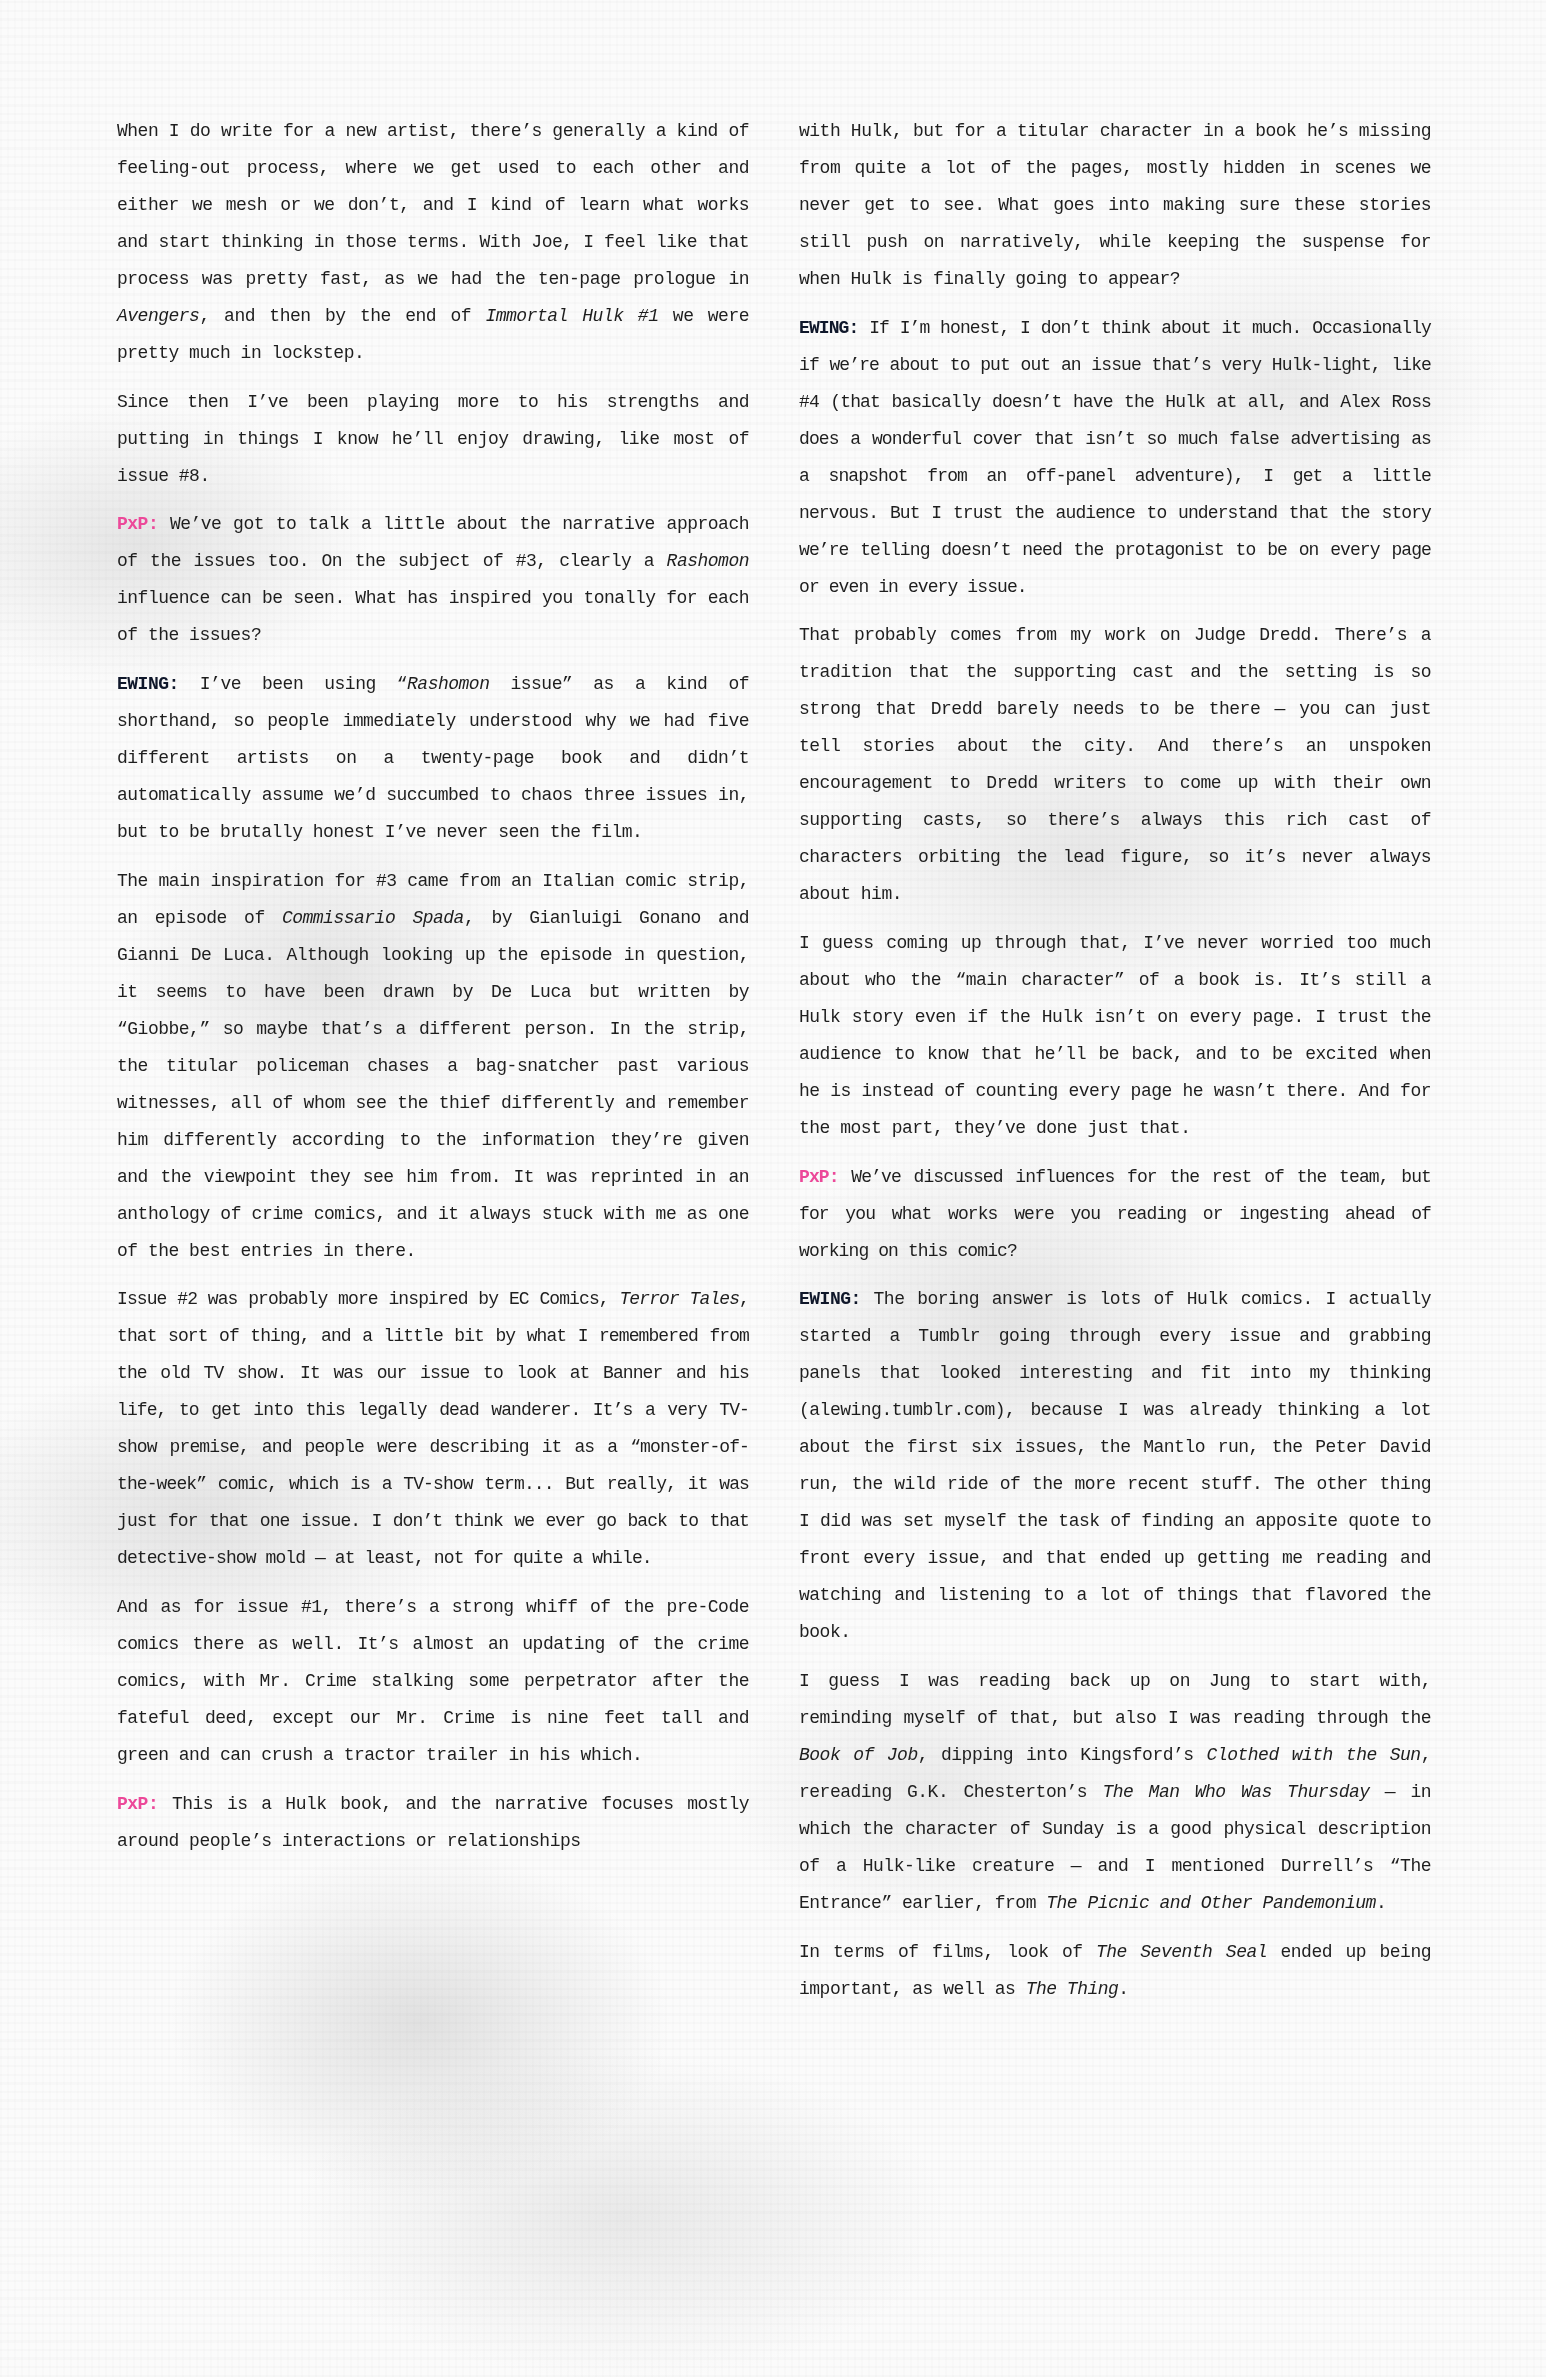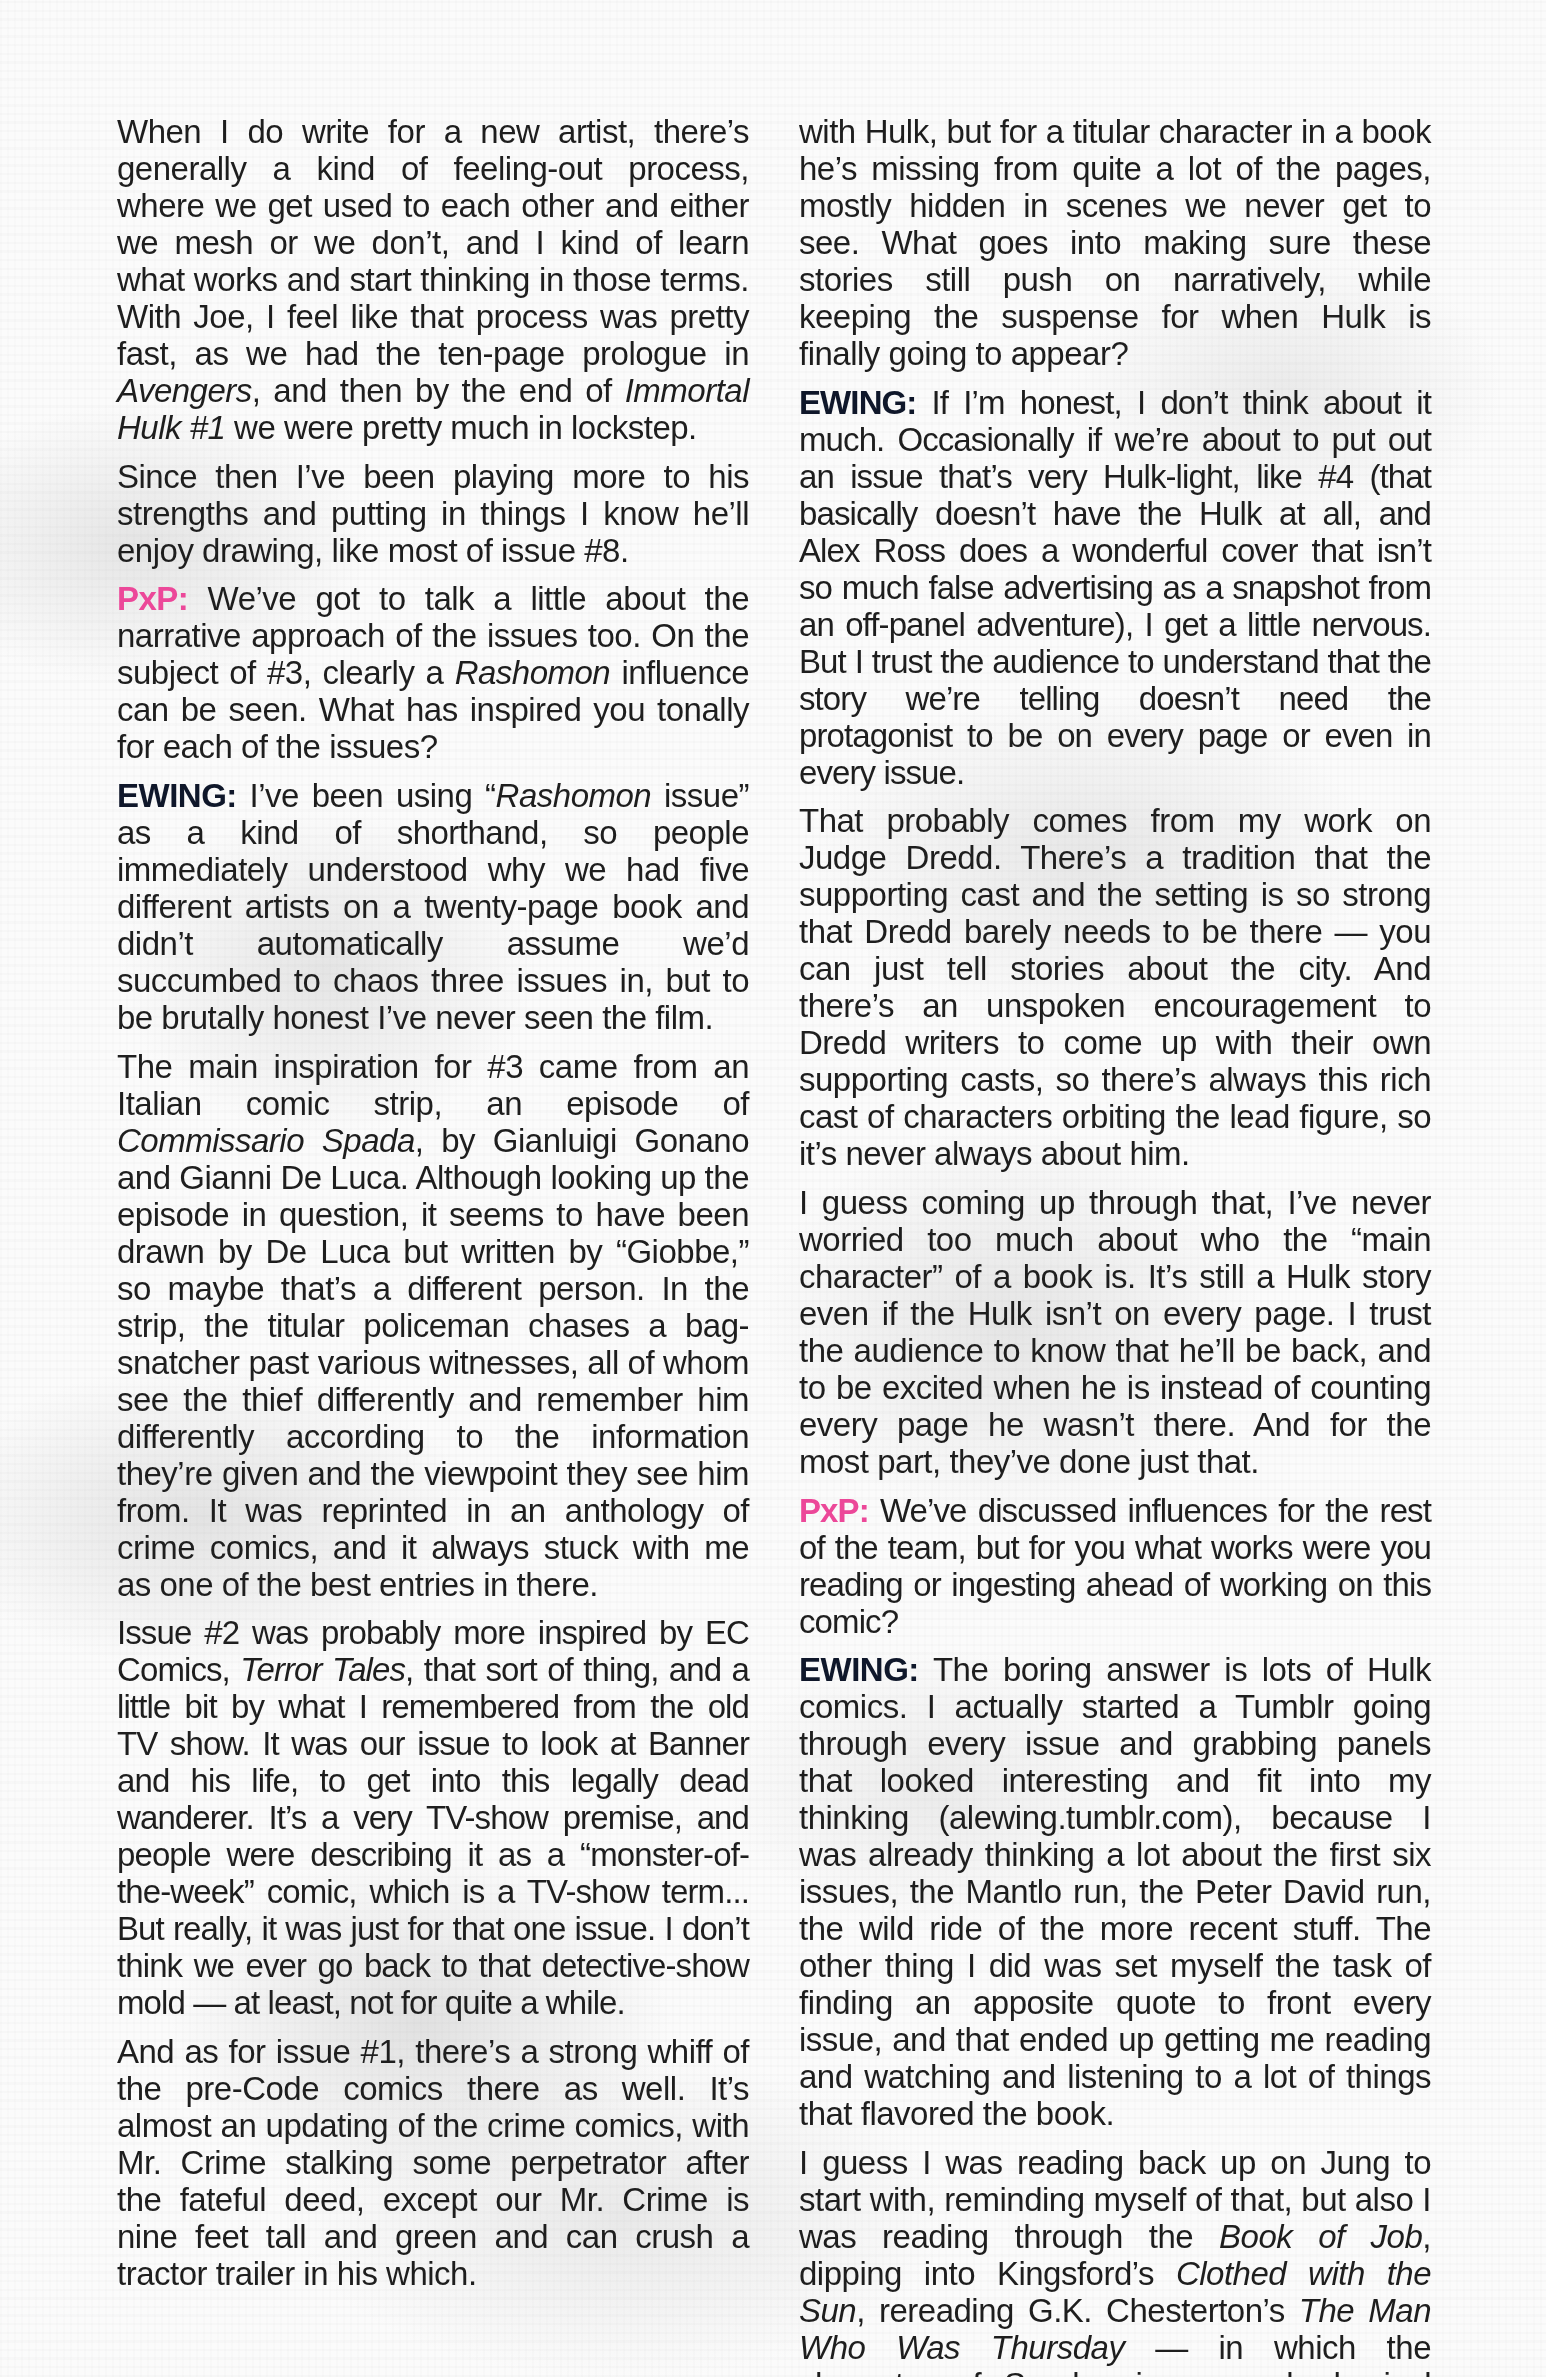--- a/index.html
+++ b/index.html
@@ -23,22 +23,22 @@
       radial-gradient(ellipse 296px 202px at 934px 1789px, rgba(150,150,150,0.16), transparent 70%),
       radial-gradient(ellipse 467px 233px at 622px 2217px, rgba(150,150,150,0.18), transparent 70%),
       repeating-linear-gradient(0deg, rgba(0,0,0,0.015) 0 2.3px, transparent 2.3px 8.6px),
       repeating-linear-gradient(90deg, rgba(0,0,0,0.012) 0 1.6px, transparent 1.6px 7px),
       #fbfbfb;
   }
   .col {
     position: absolute;
     top: 113px;
     width: 632px;
-    font-family: Liberation Sans, sans-serif;
-    font-size: 33px;
+    font-family: Liberation Mono, monospace;
+    font-size: 18px;
     line-height: 37px;
     color: #1e1e1e;
     letter-spacing: -0.5px;
     text-align: justify;
     hyphens: none;
   }
   .col-left { left: 117px; }
   .col-right { left: 799px; }
   .col p { margin: 0 0 11.7px 0; }
   .col p.tight { letter-spacing: -0.9px; }
@@ -60,20 +60,21 @@
 
   <p><span class="lbl-ewing">EWING:</span><span> I’ve been using “</span><em>Rashomon</em><span> issue” as a kind of shorthand, so people immediately understood why we had five different artists on a twenty-page book and didn’t automatically assume we’d succumbed to chaos three issues in, but to be brutally honest I’ve never seen the film.</span></p>
 
   <p><span>The main inspiration for #3 came from an Italian comic strip, an episode of </span><em>Commissario Spada</em><span>, by Gianluigi Gonano and Gianni De Luca. Although looking up the episode in question, it seems to have been drawn by De Luca but written by “Giobbe,” so maybe that’s a different person. In the strip, the titular policeman chases a bag-snatcher past various witnesses, all of whom see the thief differently and remember him differently according to the information they’re given and the viewpoint they see him from. It was reprinted in an anthology of crime comics, and it always stuck with me as one of the best entries in there.</span></p>
 
   <p class="tight"><span>Issue #2 was probably more inspired by EC Comics, </span><em>Terror Tales</em><span>, that sort of thing, and a little bit by what I remembered from the old TV show. It was our issue to look at Banner and his life, to get into this legally dead wanderer. It’s a very TV-show premise, and people were describing it as a “monster-of-the-week” comic, which is a TV-show term... But really, it was just for that one issue. I don’t think we ever go back to that detective-show mold — at least, not for quite a while.</span></p>
 
   <p>And as for issue #1, there’s a strong whiff of the pre-Code comics there as well. It’s almost an updating of the crime comics, with Mr. Crime stalking some perpetrator after the fateful deed, except our Mr. Crime is nine feet tall and green and can crush a tractor trailer in his which.</p>
 
 
+  <p><span class="lbl-pxp">PxP:</span><span> This is a Hulk book, and the narrative focuses mostly around people’s interactions or relationships</span></p>
 </div>
 
 <div class="col col-right">
   <p>with Hulk, but for a titular character in a book he’s missing from quite a lot of the pages, mostly hidden in scenes we never get to see. What goes into making sure these stories still push on narratively, while keeping the suspense for when Hulk is finally going to appear?</p>
 
   <p class="tight"><span class="lbl-ewing">EWING:</span><span> If I’m honest, I don’t think about it much. Occasionally if we’re about to put out an issue that’s very Hulk-light, like #4 (that basically doesn’t have the Hulk at all, and Alex Ross does a wonderful cover that isn’t so much false advertising as a snapshot from an off-panel adventure), I get a little nervous. But I trust the audience to understand that the story we’re telling doesn’t need the protagonist to be on every page or even in every issue.</span></p>
 
   <p>That probably comes from my work on Judge Dredd. There’s a tradition that the supporting cast and the setting is so strong that Dredd barely needs to be there — you can just tell stories about the city. And there’s an unspoken encouragement to Dredd writers to come up with their own supporting casts, so there’s always this rich cast of characters orbiting the lead figure, so it’s never always about him.</p>
 
   <p>I guess coming up through that, I’ve never worried too much about who the “main character” of a book is. It’s still a Hulk story even if the Hulk isn’t on every page. I trust the audience to know that he’ll be back, and to be excited when he is instead of counting every page he wasn’t there. And for the most part, they’ve done just that.</p>

